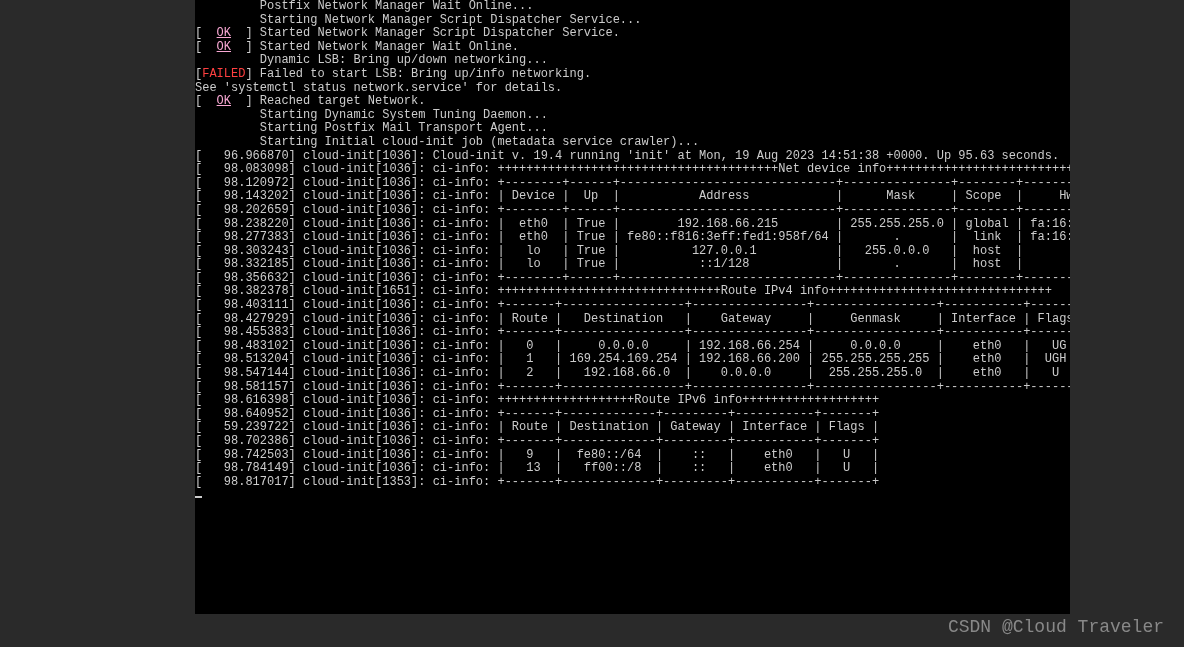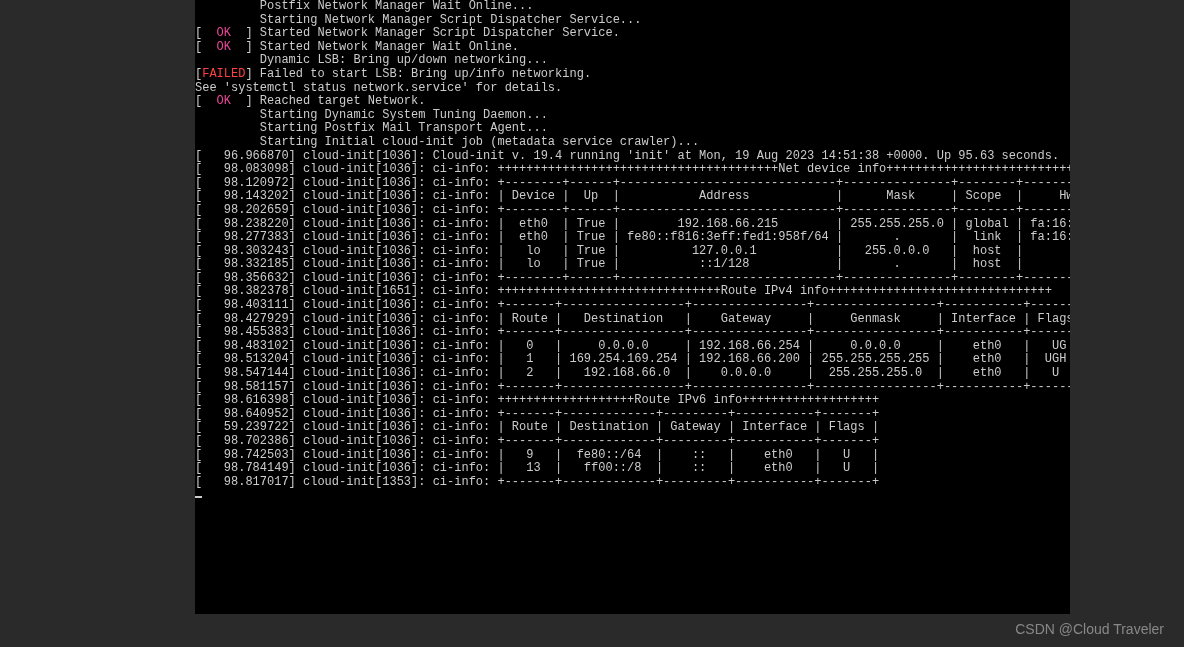--- a/index.html
+++ b/index.html
@@ -19,29 +19,29 @@
     left: 195px;
     top: 0;
     width: 875px;
     height: 614px;
     background: #000;
     padding: 0;
     white-space: pre;
     line-height: 13.6px;
     overflow: hidden;
   }
-  .ok { color: #ec4899; }
+  .ok { color: #f9a8d4; text-decoration: underline; }
   .failed { color: #ff4040; margin-top: 36px; }
   .watermark {
     position: absolute;
     right: 20px;
     bottom: 10px;
     color: #888;
-    font-family: Liberation Sans, sans-serif;
-    font-size: 14px;
+    font-family: Liberation Mono, monospace;
+    font-size: 18px;
   }
   .cursor {
     display: inline-block;
     width: 7px;
     height: 2px;
     background: #ccc;
   }
 </style>
 </head>
 <body>

